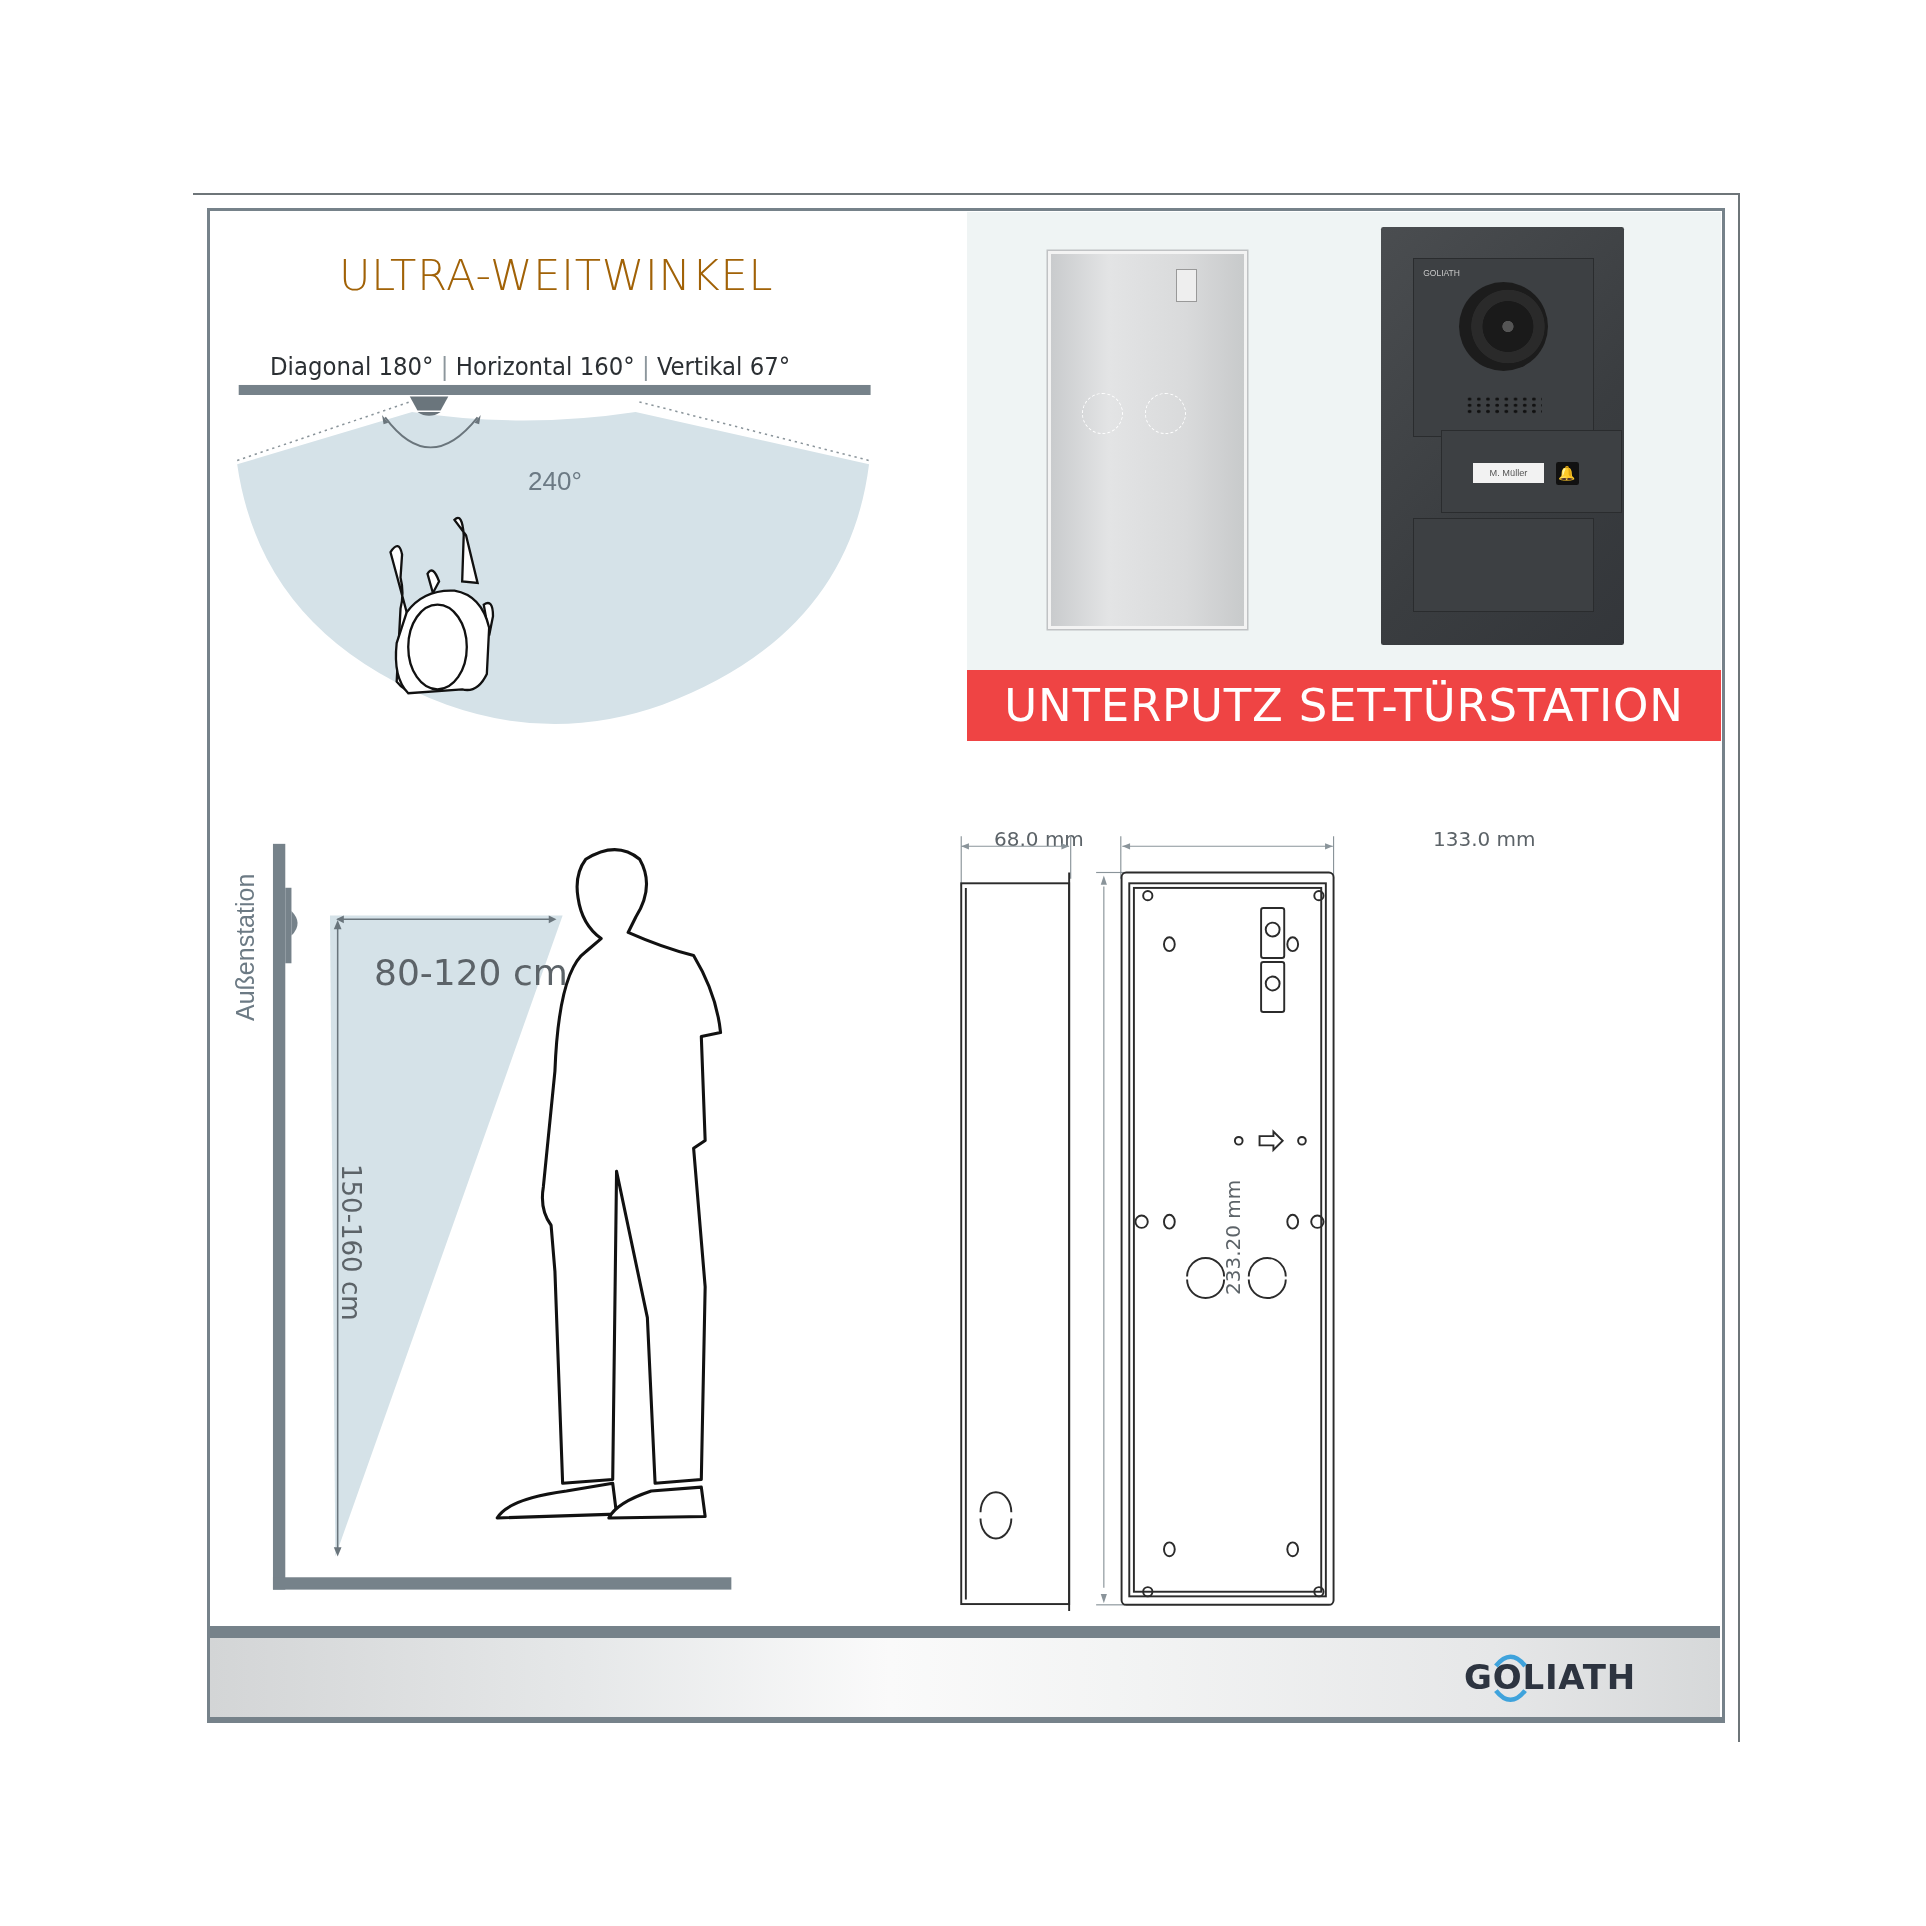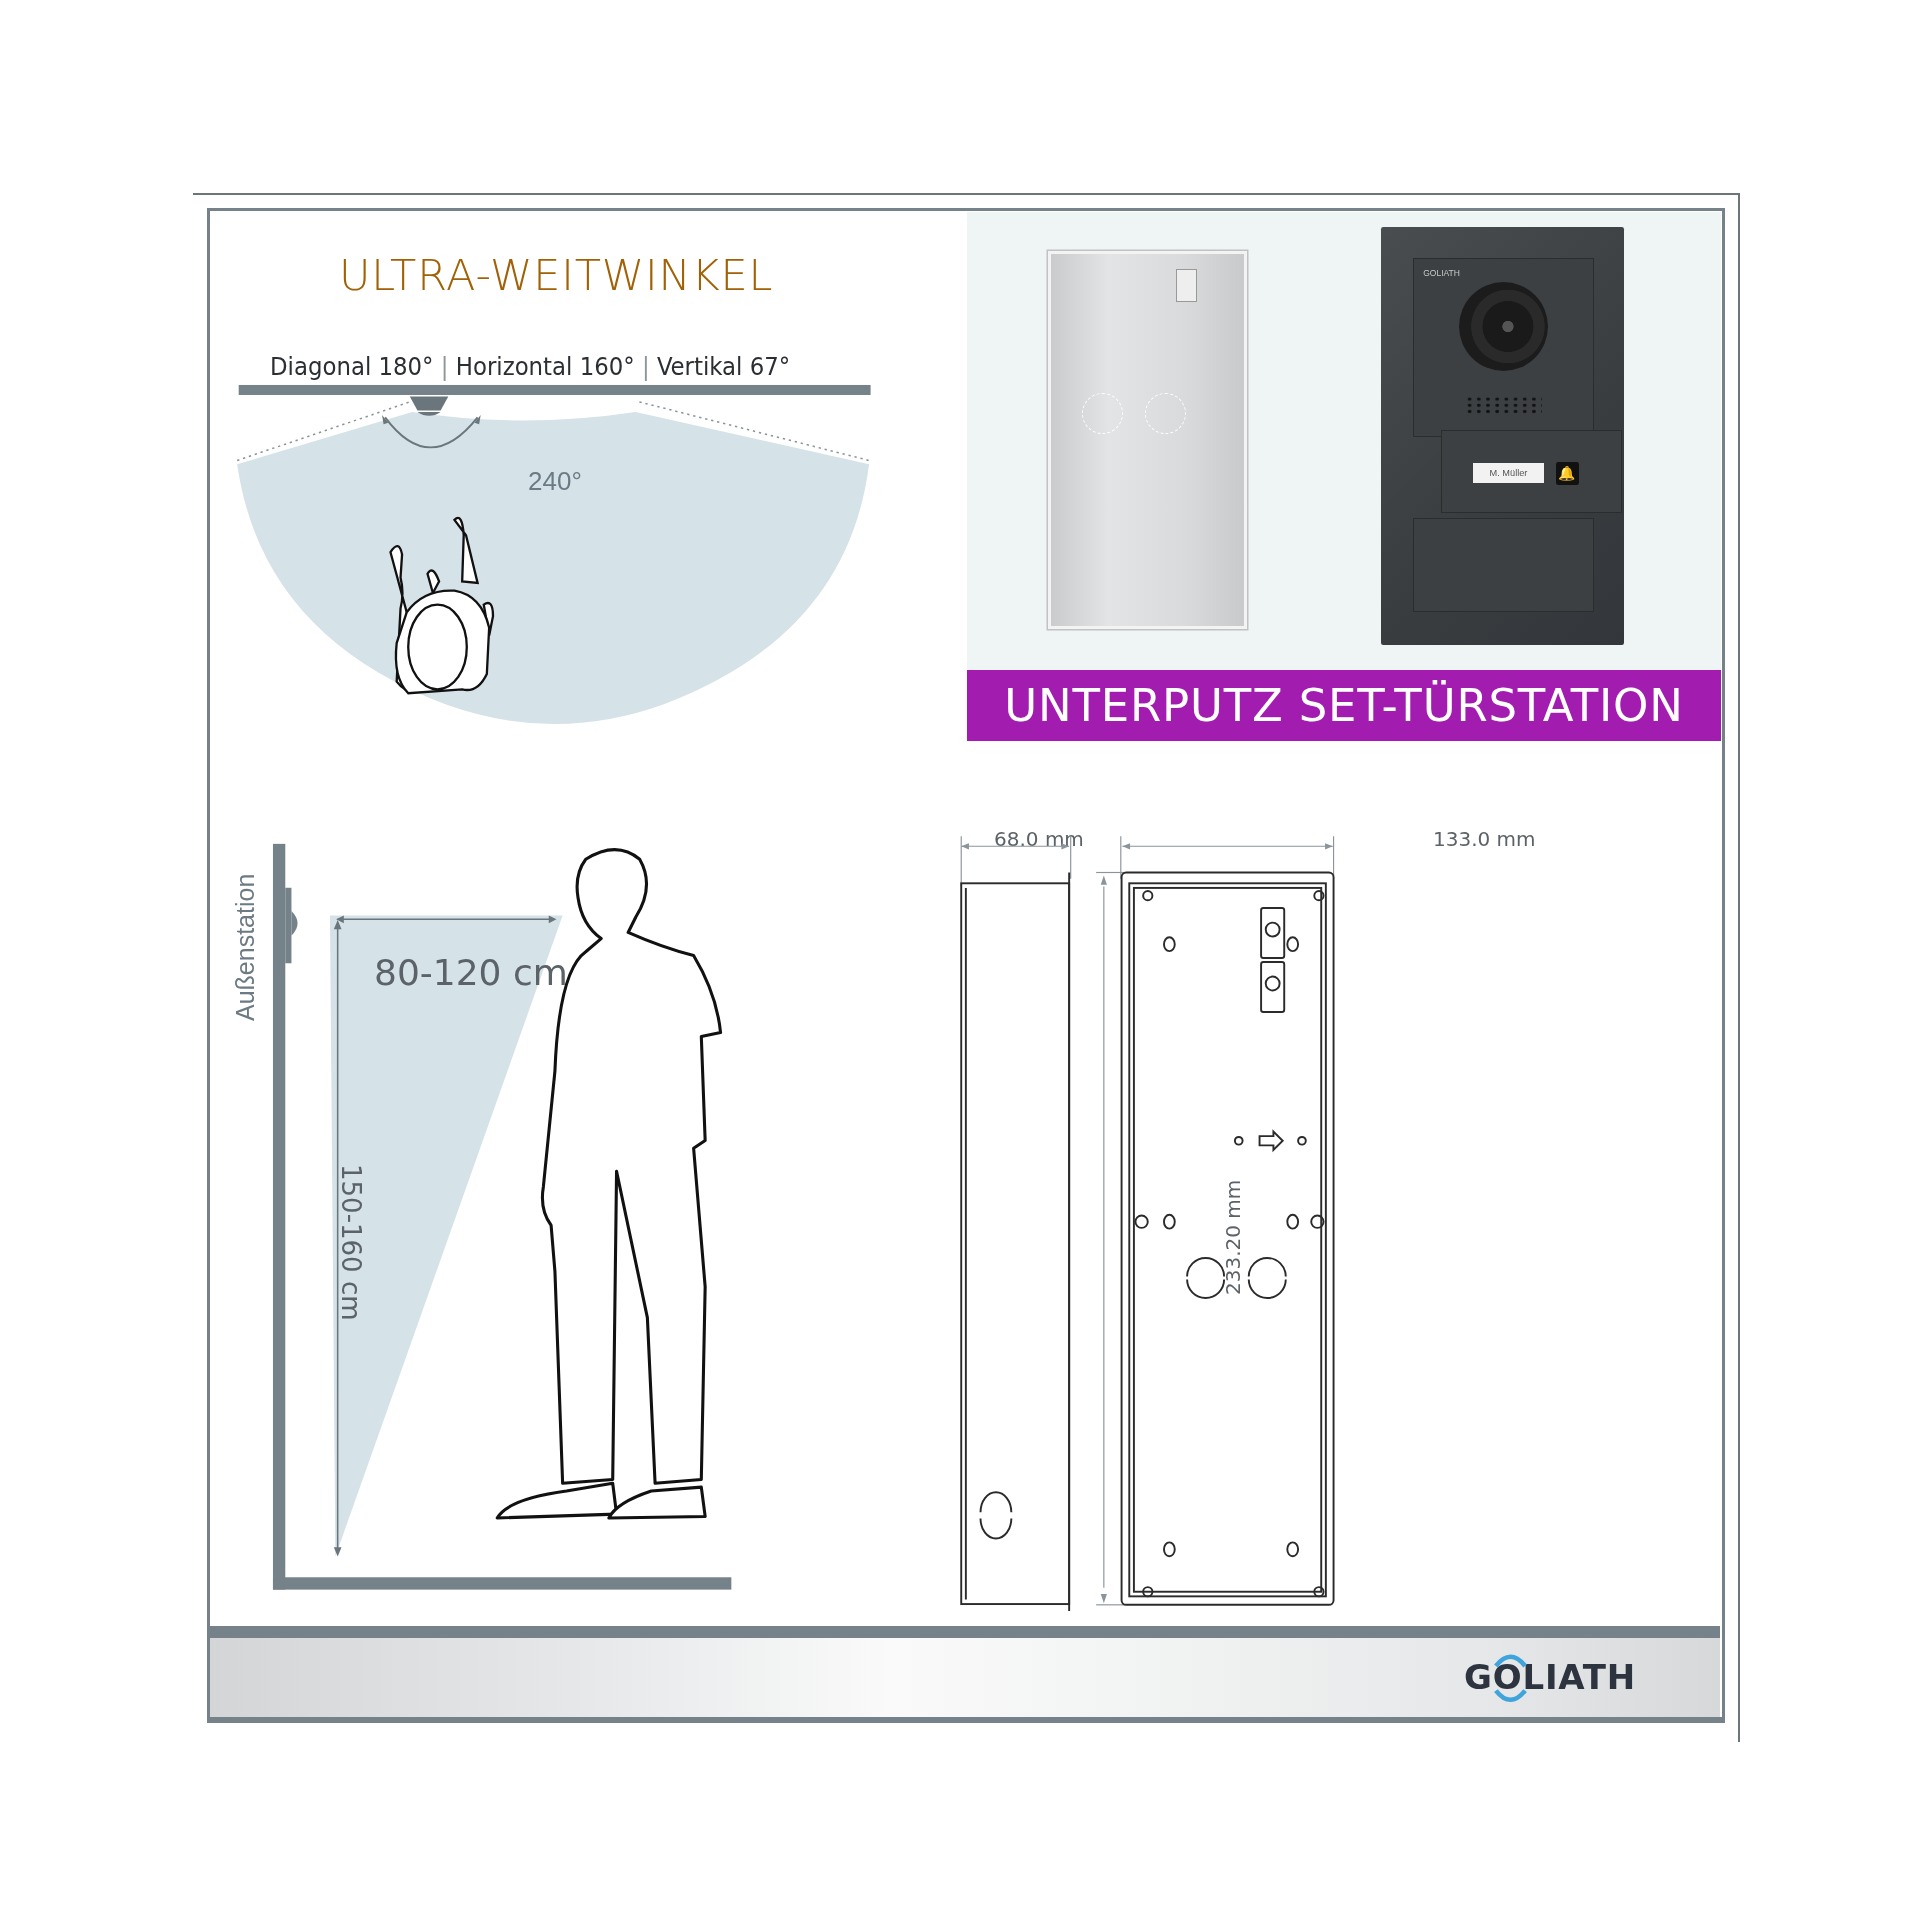--- a/index.html
+++ b/index.html
@@ -5,21 +5,21 @@
   html, body { margin:0; padding:0; background:#ffffff; }
   body { width:1926px; height:1926px; position:relative; overflow:hidden; font-family:"Liberation Sans", sans-serif; }
   .abs { position:absolute; }
   .outer-line-top { left:193px; top:193px; width:1547px; height:1.5px; background:#6e7579; }
   .outer-line-right { left:1738px; top:193px; width:1.5px; height:1549px; background:#6e7579; }
   .frame { left:207px; top:208px; width:1518px; height:1515px; border:3.9px solid #76828a; box-sizing:border-box; background:#ffffff; }
   .photo-panel { left:967px; top:212px; width:754px; height:458px; background:#eff4f4; }
   .title-text { color:#a16207; font-family:"DejaVu Sans", sans-serif; font-weight:300; letter-spacing:0.8px; }
   .fov-label { color:#2b2f33; font-family:"DejaVu Sans Condensed","DejaVu Sans", sans-serif; font-size:25.4px; }
   .fov-sep { color:#8c969c; }
-  .banner { left:967px; top:670px; width:754px; height:71px; background:#a21caf; color:#ffffff; font-size:45px; font-family:"DejaVu Sans", sans-serif; display:flex; align-items:center; justify-content:center; letter-spacing:0.8px; }
+  .banner { left:967px; top:670px; width:754px; height:71px; background:#ef4444; color:#ffffff; font-size:45px; font-family:"DejaVu Sans", sans-serif; display:flex; align-items:center; justify-content:center; letter-spacing:0.8px; }
   .dim-label { color:#5c6368; font-family:"DejaVu Sans", sans-serif; font-size:20px; }
   .footer-bar { left:210px; top:1626px; width:1510px; height:12.3px; background:#76828a; }
   .footer { left:210px; top:1638px; width:1510px; height:85px; background:linear-gradient(90deg,#d3d5d6 0%,#e6e8e9 25%,#fafafa 45%,#f3f4f4 60%,#e6e7e8 85%,#d6d8d9 100%); }
   .footer-bottom { left:207px; top:1717px; width:1518px; height:6.2px; background:#76828a; }
   .logo { left:1464px; top:1657px; font-size:34px; font-weight:bold; color:#2d3440; letter-spacing:0.8px; font-family:"DejaVu Sans", sans-serif; }
 </style>
 </head>
 <body>
 
 <div class="abs outer-line-top"></div>

